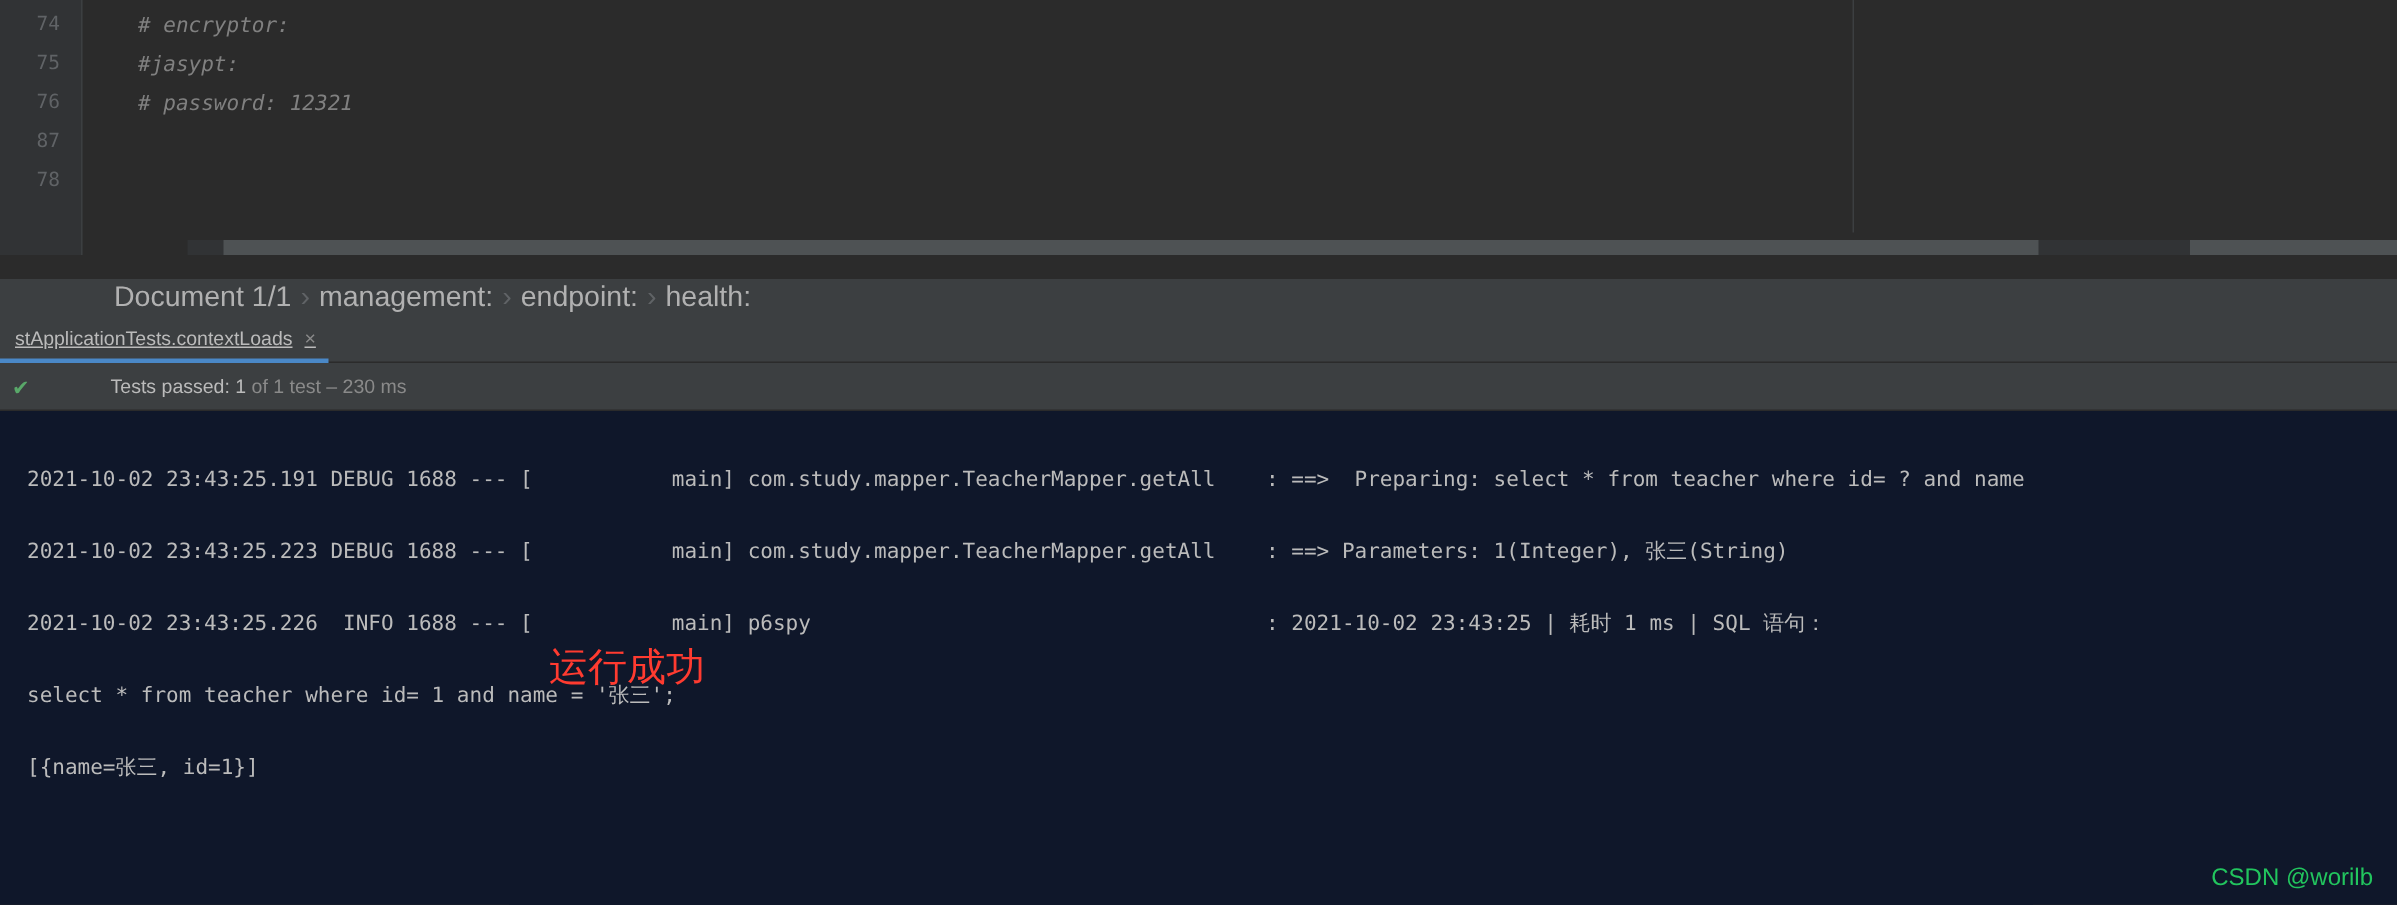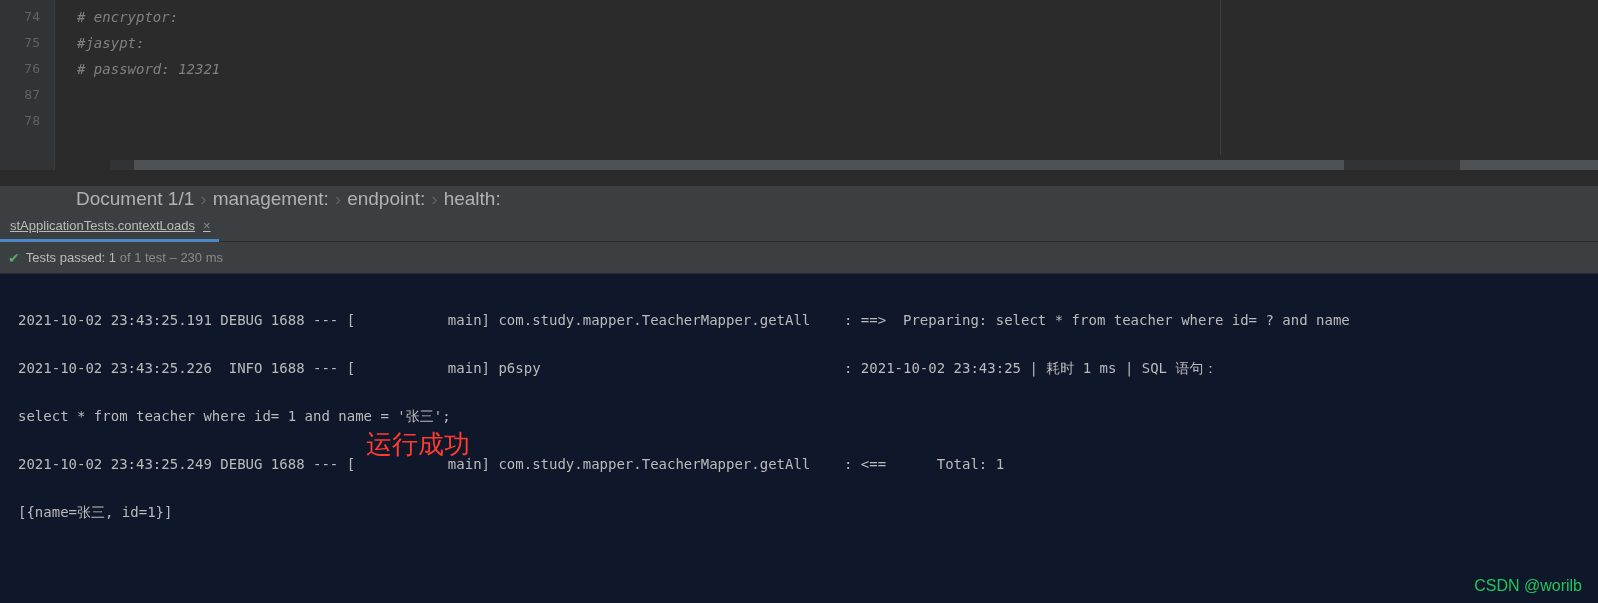--- a/index.html
+++ b/index.html
@@ -1,15 +1,15 @@
 <!DOCTYPE html>
 <html><head>
 <meta charset="utf-8">
 <style>
-* { margin: 0; padding: 0; box-sizing: border-box; }
+* { margin: 0; padding: 0; box-sizing: border-box; gap: 15px; }
 body {
   background: #2b2b2b;
   font-family: "Consolas", "Monaco", monospace;
   font-size: 14px;
   color: #a9b7c6;
   width: 1598px;
   height: 603px;
   overflow: hidden;
   position: relative;
 }
@@ -109,21 +109,21 @@
   height: 32px;
   display: flex;
   align-items: center;
   padding-left: 8px;
   gap: 6px;
   font-family: "Segoe UI", sans-serif;
   font-size: 13px;
   border-bottom: 1px solid #2b2b2b;
 }
 .check-icon { color: #59a869; font-size: 14px; }
-.tests-passed { color: #bbbbbb; }
+.tests-passed { color: #bbbbbb; margin-left: 48px; }
 .tests-passed .dim { color: #8a8a8a; }
 .console {
   background: #0f172a;
   padding: 10px 18px;
   font-family: "Consolas", "Monaco", monospace;
   font-size: 14px;
   color: #bbbbbb;
   white-space: pre;
   line-height: 24px;
   position: relative;
@@ -191,20 +191,20 @@
 
 <div class="status-bar">
   <span class="check-icon">✔</span>
   <span class="tests-passed">
     <span>Tests passed: </span><span>1</span><span class="dim"> of 1 test – 230 ms</span>
   </span>
 </div>
 
 <div class="console">
 <div>2021-10-02 23:43:25.191 DEBUG 1688 --- [           main] com.study.mapper.TeacherMapper.getAll    : ==&gt;  Preparing: select * from teacher where id= ? and name</div>
+<div>2021-10-02 23:43:25.223 DEBUG 1688 --- [           main] com.study.mapper.TeacherMapper.getAll    : ==&gt; Parameters: 1(Integer), 张三(String)</div>
 <div>2021-10-02 23:43:25.226  INFO 1688 --- [           main] p6spy                                    : 2021-10-02 23:43:25 | 耗时 1 ms | SQL 语句：</div>
 <div>select * from teacher where id= 1 and name = '张三';</div>
-<div>2021-10-02 23:43:25.249 DEBUG 1688 --- [           main] com.study.mapper.TeacherMapper.getAll    : &lt;==      Total: 1</div>
 <div>[{name=张三, id=1}]</div>
 <div class="annotation">运行成功</div>
 </div>
 
 <div class="watermark">CSDN @worilb</div>
 
 </body></html>

